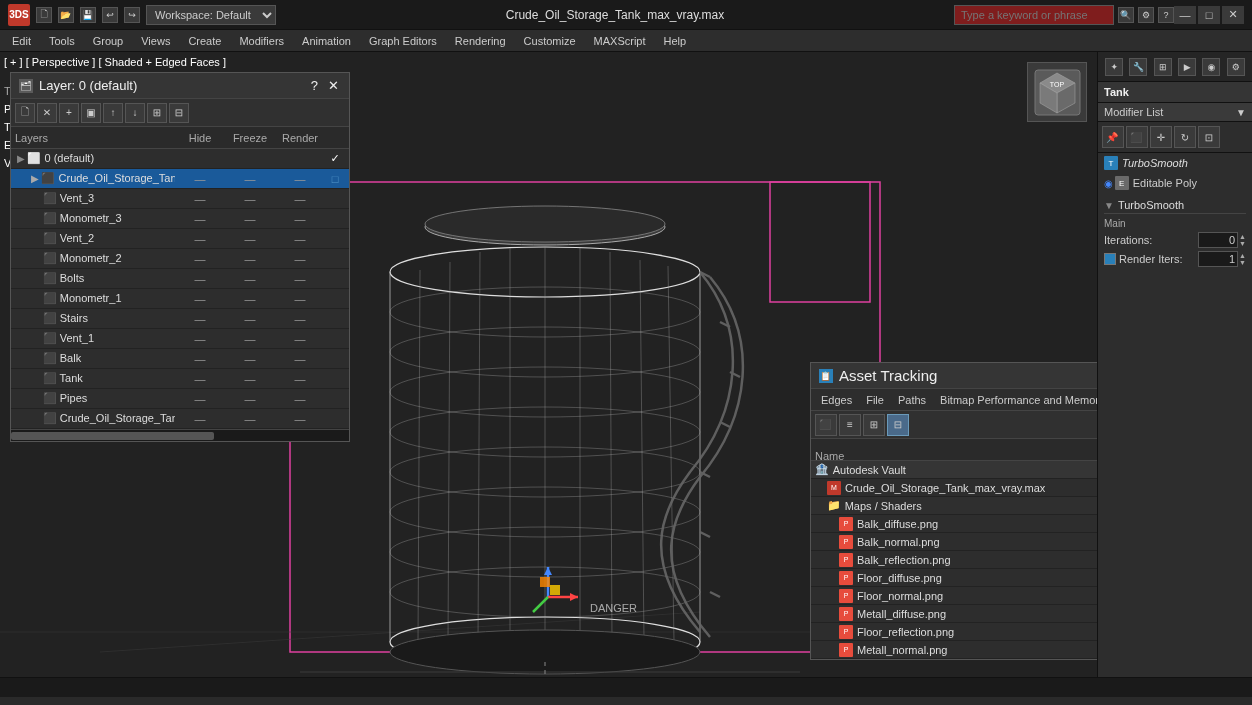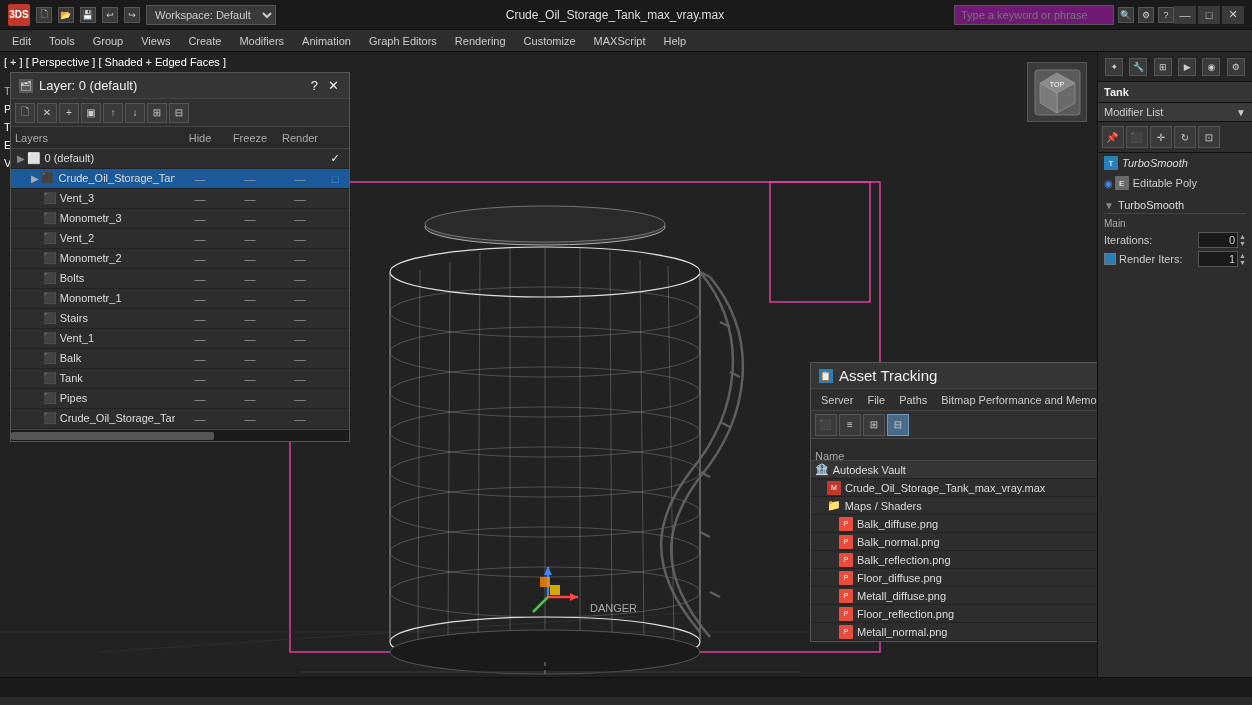--- a/index.html
+++ b/index.html
@@ -4,21 +4,21 @@
   <style>
     * { box-sizing: border-box; margin: 0; padding: 0; }
     body { width: 1252px; height: 705px; background: #2a2a2a; font-family: 'Segoe UI', Arial, sans-serif; font-size: 11px; color: #ccc; overflow: hidden; }
 
     
     #titlebar { height: 30px; background: #1a1a1a; display: flex; align-items: center; justify-content: space-between; padding: 0 8px; border-bottom: 1px solid #111; }
     #titlebar-left { display: flex; align-items: center; gap: 6px; }
     #titlebar-logo { width: 22px; height: 22px; background: #c0392b; border-radius: 2px; display: flex; align-items: center; justify-content: center; color: white; font-weight: bold; font-size: 10px; }
     .tb-btn { width: 16px; height: 16px; background: #3a3a3a; border: 1px solid #555; display: flex; align-items: center; justify-content: center; font-size: 9px; color: #ccc; cursor: pointer; }
     #title-text { flex: 1; text-align: center; color: #ddd; font-size: 12px; }
-    #search-bar { background: #701a75; border: 1px solid #555; padding: 2px 6px; color: #999; width: 160px; height: 20px; font-size: 11px; }
+    #search-bar { background: #7f1d1d; border: 1px solid #555; padding: 2px 6px; color: #999; width: 160px; height: 20px; font-size: 11px; }
     #win-controls { display: flex; gap: 2px; }
     .win-btn { width: 22px; height: 18px; background: #3a3a3a; border: none; color: #ccc; cursor: pointer; font-size: 11px; display: flex; align-items: center; justify-content: center; }
 
     
     #menubar { height: 22px; background: #2d2d2d; display: flex; align-items: center; padding: 0 4px; border-bottom: 1px solid #111; gap: 2px; }
     .menu-item { padding: 2px 8px; color: #ccc; cursor: pointer; font-size: 11px; }
     #workspace-dropdown { background: #3a3a3a; border: 1px solid #555; color: #ccc; padding: 2px 4px; height: 20px; font-size: 11px; width: 130px; }
 
     
     #main { display: flex; height: calc(705px - 80px); }
@@ -397,21 +397,21 @@
 
     <div id="asset-panel">
       <div id="asset-panel-title">
         <div style="display:flex;align-items:center;gap:6px;">
           <div style="width:14px;height:14px;background:#2980b9;display:flex;align-items:center;justify-content:center;font-size:9px;color:#fff;">📋</div>
           <span>Asset Tracking</span>
         </div>
 
       </div>
       <div id="asset-menubar">
-        <span class="asset-menu">Server</span>
+        <span class="asset-menu">Edges</span>
         <span class="asset-menu">File</span>
         <span class="asset-menu">Paths</span>
         <span class="asset-menu">Bitmap Performance and Memory</span>
 
       </div>
       <div id="asset-toolbar">
         <div id="asset-toolbar-left">
           <div class="asset-tool">⬛</div>
           <div class="asset-tool">≡</div>
           <div class="asset-tool">⊞</div>
@@ -456,20 +456,24 @@
         <div class="asset-row" style="padding-left:28px;">
           <div class="ar-name"><span class="file-icon png">P</span>Balk_normal.png</div>
 
         </div>
         <div class="asset-row" style="padding-left:28px;">
           <div class="ar-name"><span class="file-icon png">P</span>Balk_reflection.png</div>
 
         </div>
         <div class="asset-row" style="padding-left:28px;">
           <div class="ar-name"><span class="file-icon png">P</span>Floor_diffuse.png</div>
+
+        </div>
+        <div class="asset-row" style="padding-left:28px;">
+          <div class="ar-name"><span class="file-icon png">P</span>Floor_normal.png</div>
 
         </div>
         <div class="asset-row" style="padding-left:28px;">
           <div class="ar-name"><span class="file-icon png">P</span>Metall_diffuse.png</div>
 
         </div>
         <div class="asset-row" style="padding-left:28px;">
           <div class="ar-name"><span class="file-icon png">P</span>Floor_reflection.png</div>
 
         </div>

